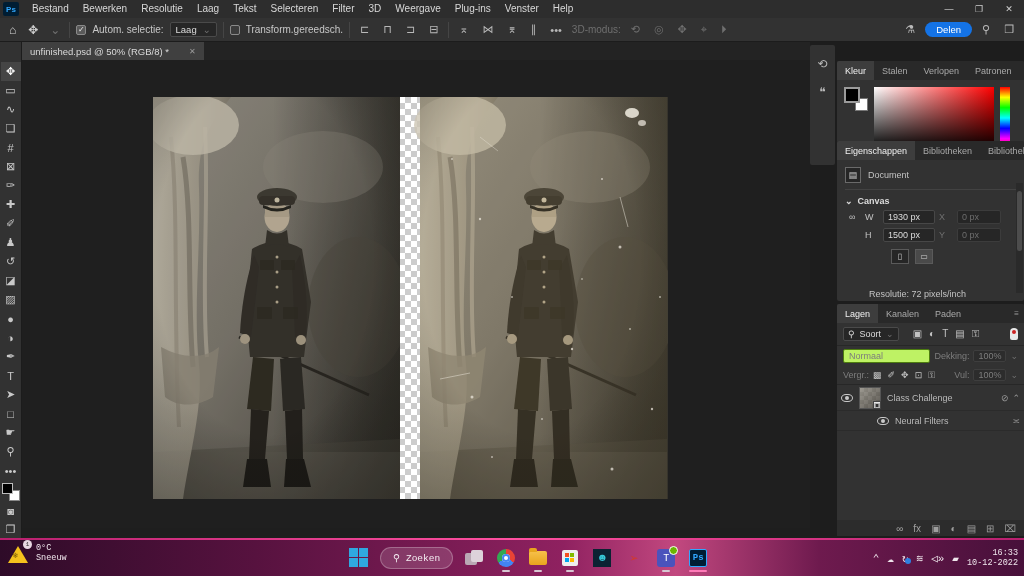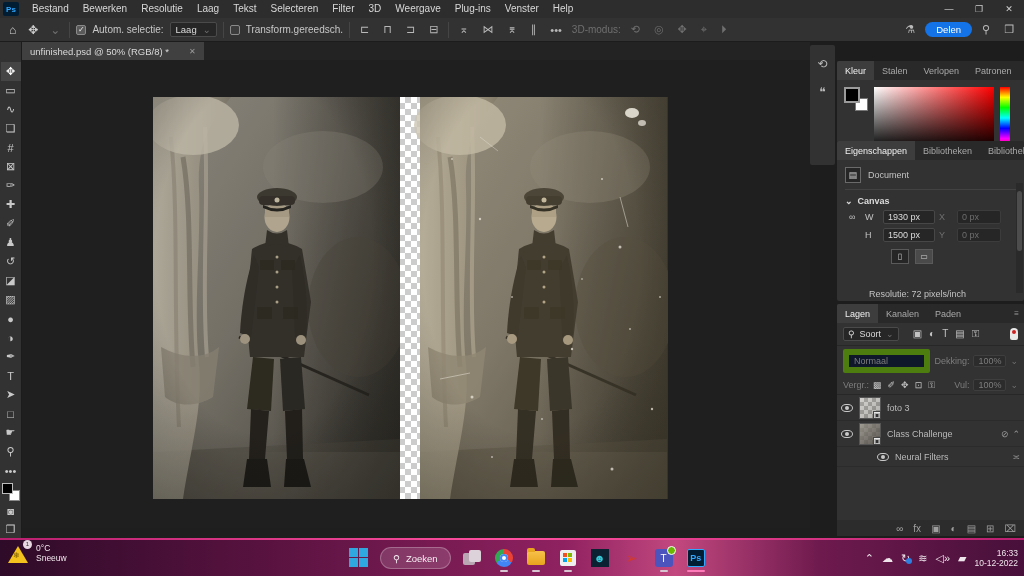--- a/index.html
+++ b/index.html
@@ -101,40 +101,40 @@
   .pscroll .thumb { margin:8px 1px; height:60px; background:#4d4d4d; border-radius:3px; }
 
   
   .layers-body { font-size:9px; color:#b9b9b9; }
   .lfilter-row { display:flex; align-items:center; gap:6px; padding:4px 6px; border-bottom:1px solid #272727; }
   .sort-box { background:#262626; border:1px solid #4a4a4a; border-radius:2px; padding:1px 4px; display:flex; gap:5px; align-items:center; color:#dcdcdc; }
   .lfilter-icons { display:flex; gap:7px; margin-left:8px; color:#c3c3c3; font-size:10px; }
   .switch-pin { margin-left:auto; width:8px; height:12px; background:#e8e8e8; border-radius:4px 4px 2px 2px; position:relative; }
   .switch-pin::after { content:""; position:absolute; left:2px; top:2px; width:4px; height:4px; border-radius:50%; background:#c22; }
   .blend-row, .lock-row { display:flex; align-items:center; gap:4px; padding:3px 6px; color:#7d7d7d; }
-  .blend-select { background:#0f172a; border:6px solid #4d7c0f; border-radius:2px; padding:1px 5px; width:92px; color:#7d7d7d; display:flex; }
+  .blend-select { background:#bef264; border:1px solid #4d7c0f; border-radius:2px; padding:1px 5px; width:92px; color:#7d7d7d; display:flex; }
   .small-field { background:#2c2c2c; border:1px solid #3e3e3e; border-radius:2px; padding:0 4px; color:#7d7d7d; }
   .lock-icons { display:flex; gap:6px; color:#c0c0c0; font-size:9px; }
   .layer-list { border-top:1px solid #272727; }
   .layer-row { display:flex; align-items:center; gap:6px; height:26px; padding:0 4px; border-bottom:1px solid #2b2b2b; }
   .eye { width:12px; height:8px; border:1px solid #c9c9c9; border-radius:50% / 60%; position:relative; flex:none; }
   .eye::after { content:""; position:absolute; left:3px; top:1px; width:4px; height:4px; background:#c9c9c9; border-radius:50%; }
   .lthumb { width:22px; height:22px; border:1px solid #555; flex:none; position:relative;
     background: conic-gradient(#bbb 0 25%, #fff 0 50%, #bbb 0 75%, #fff 0) 0 0/8px 8px; }
   .lthumb .photo-fill { position:absolute; inset:0; background:linear-gradient(135deg,#8d897f,#403c35); opacity:.85; }
   .so-badge { position:absolute; right:-1px; bottom:-1px; width:8px; height:8px; background:#e8e8e8; border:1px solid #444;
     font-size:6px; color:#333; line-height:7px; text-align:center; }
   .mask-thumb { width:20px; height:20px; border:1px solid #666; background:linear-gradient(to right,#fff 0 50%,#000 50%); flex:none; }
   .lrow-right { margin-left:auto; display:flex; gap:4px; color:#9a9a9a; }
   .layer-actions { position:absolute; left:27px; bottom:4px; width:187px; height:16px; background:#2c2c2c;
     display:flex; align-items:center; justify-content:flex-end; gap:10px; padding:0 8px; color:#9e9e9e; font-size:10px; }
 
   
   .taskbar { position:absolute; left:0; top:540px; width:1024px; height:36px;
-    background:linear-gradient(90deg,#2e0b28 0%, #57123f 25%, #8f2160 55%, #c2487f 66%, #6e1a4e 80%, #47103a 100%); }
+    background:linear-gradient(90deg,#2e0b28 0%, #57123f 25%, #8f2160 55%, #c2487f 66%, #6e1a4e 80%, #47103a 100%);font-family:Liberation Mono, monospace; }
   .taskbar::before { content:""; position:absolute; left:0; top:-2px; width:1024px; height:2px;
     background:linear-gradient(90deg,#b81f6e,#ff4fa0,#b81f6e); }
   .weather { position:absolute; left:8px; top:3px; display:flex; gap:6px; align-items:center; color:#f2e9ef; }
   .weather-icon { position:relative; width:22px; height:20px; }
   .tri { position:absolute; left:0; bottom:0; width:0; height:0; border-left:10px solid transparent;
     border-right:10px solid transparent; border-bottom:17px solid #f4c21d; }
   .tri::after { content:"❄"; position:absolute; left:-5px; top:5px; font-size:8px; color:#7a5a00; }
   .badge { position:absolute; right:-2px; top:-3px; width:9px; height:9px; background:#e8d8e2; color:#333;
     font-size:6px; border-radius:50%; text-align:center; line-height:9px; }
   .weather-text { font-size:8.5px; line-height:10px; }
@@ -498,28 +498,20 @@
             <span>⚿</span>
           </span>
           <span style="margin-left:auto">Vul:</span>
           <span class="small-field">100%</span>
           <span class="dim">⌄</span>
         </div>
         <div class="layer-list">
           <div class="layer-row">
             <span class="eye"></span>
             <span class="lthumb">
-              <span class="photo-fill" style="opacity:.4"></span>
-              <span class="so-badge">▣</span>
-            </span>
-            <span>foto 3</span>
-          </div>
-          <div class="layer-row">
-            <span class="eye"></span>
-            <span class="lthumb">
               <span class="photo-fill"></span>
               <span class="so-badge">▣</span>
             </span>
             <span>Class Challenge</span>
             <span class="lrow-right">
               <span>⊘</span>
               <span>⌃</span>
             </span>
           </div>
           <div class="layer-row" style="padding-left:40px; height:20px">

